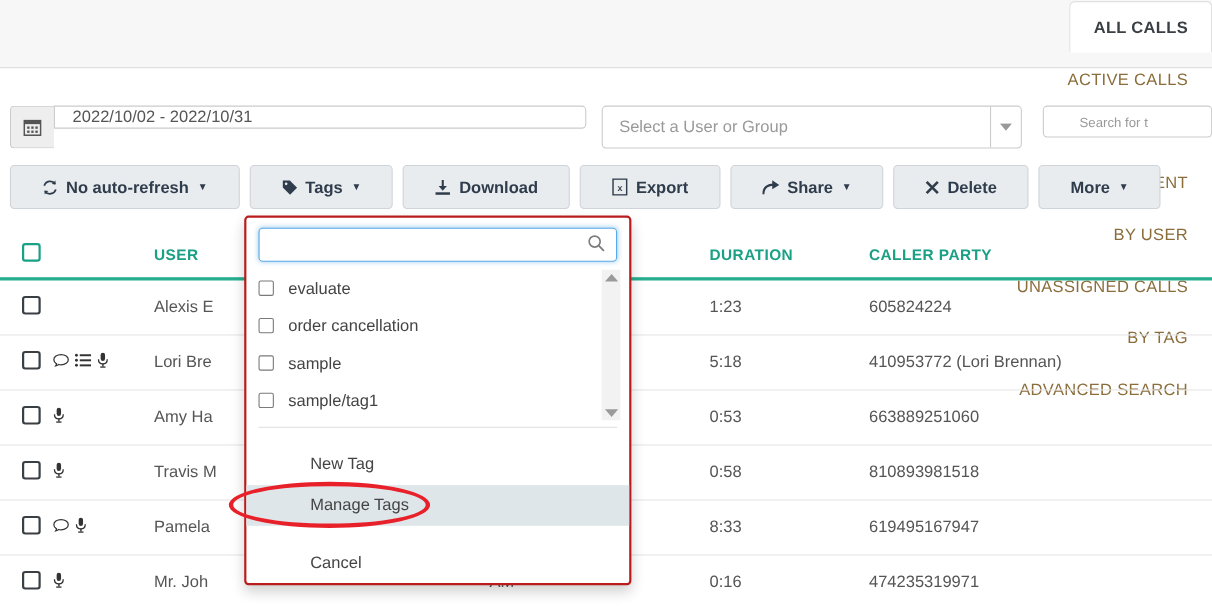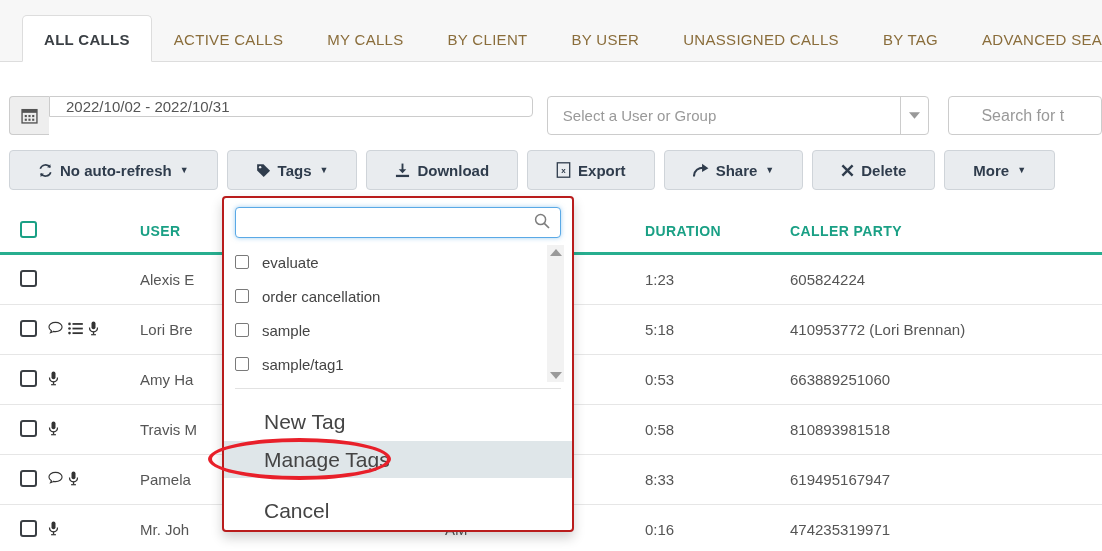--- a/index.html
+++ b/index.html
@@ -14,20 +14,21 @@
     position:relative;
   }
 
   
   .tabbar {
     position:absolute; top:0; left:0; width:1102px; height:62px;
     background:#f7f7f7;
     border-bottom:1px solid #dddddd;
     display:flex; align-items:flex-end;
     padding-left:22px;
+    flex-direction:column;
   }
   .tab {
     padding:0 21px;
     height:47px; line-height:47px;
     font-size:15px;
     letter-spacing:.3px;
     color:#8a6d3b;
     white-space:nowrap;
     border:1px solid transparent;
     border-bottom:none;
@@ -82,26 +83,26 @@
     padding-left:15px; color:#999999; font-size:15px;
   }
   .userselect .caret-btn {
     position:absolute; right:0; top:0;
     width:28px; height:37px;
     border-left:1px solid #cccccc;
     display:flex; align-items:center; justify-content:center;
   }
   .searchbox {
     margin-left:19px;
-    width:160px; height:39px;
+    width:160px; height:29px;
     border:1px solid #cccccc; border-radius:4px;
     background:#ffffff;
     display:flex; align-items:center;
     padding-left:32px;
-    color:#999999; font-size:16px;
+    color:#999999; font-size:12px;
     overflow:hidden; white-space:nowrap;
   }
 
   
   .btnrow {
     position:absolute; top:150px; left:9px;
     display:flex; gap:9px;
     z-index:3;
   }
   .btn {
@@ -200,22 +201,22 @@
   }
   .arw { width:0; height:0; border-left:6px solid transparent; border-right:6px solid transparent; }
   .arw.up { border-bottom:7px solid #9a9a9a; }
   .arw.dn { border-top:7px solid #9a9a9a; }
 
   .dd-divider { height:1px; background:#e2e2e2; margin:6px 11px 0 11px; }
 
   .dd-action {
     height:38px;
     display:flex; align-items:center;
-    padding-left:40px;
-    font-size:21px; color:#444444;
+    padding-left:58px;
+    font-size:15px; color:#444444;
     cursor:pointer;
   }
   .dd-action.hl { background:#dfe6e9; }
   .dd-gap { height:14px; }
 
   
   .ellipse {
     position:absolute;
     left:208px; top:438px;
     width:183px; height:42px;

